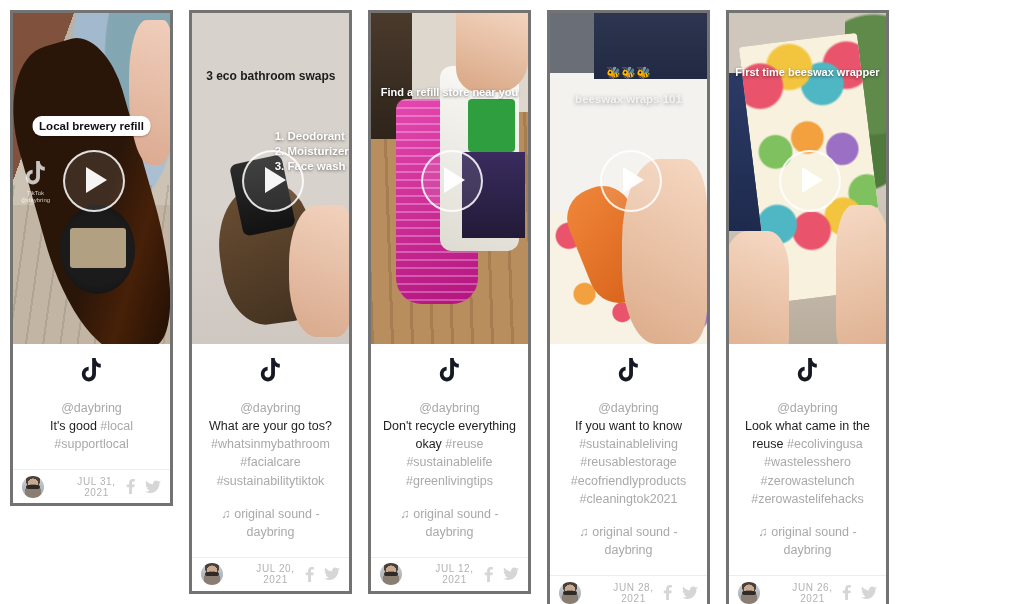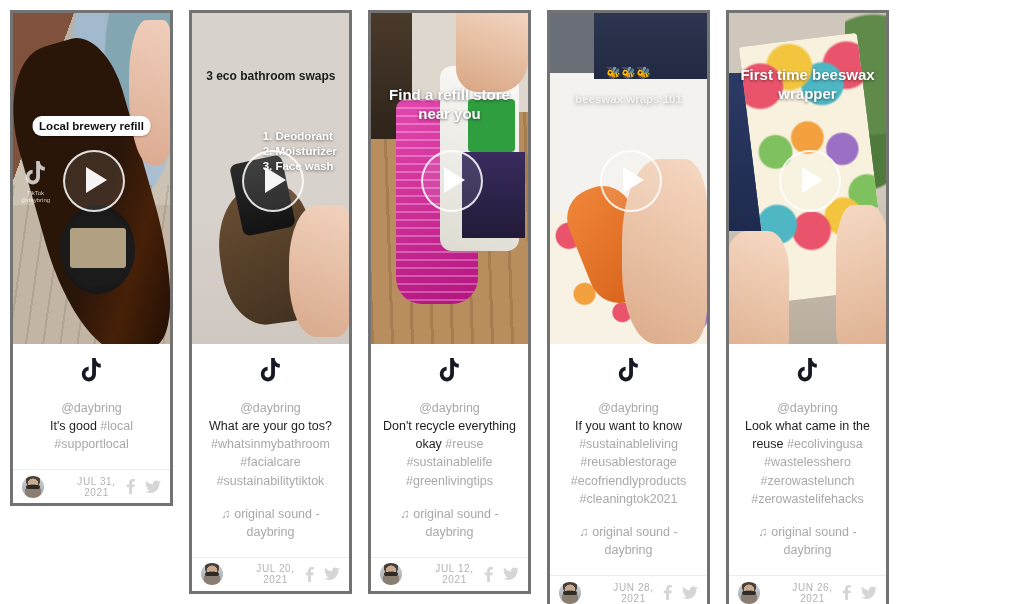--- a/index.html
+++ b/index.html
@@ -73,23 +73,23 @@
   }
   .cap-box {
     background: #fff;
     color: #111;
     padding: 3px 7px;
     border-radius: 9px;
     font-size: 11.5px;
     box-shadow: 0 1px 2px rgba(0,0,0,.25);
   }
   .cap-plain   { color: #1c1c1c; font-size: 12px; }
-  .cap-white   { color: #fff; font-size: 15px; text-shadow: 0 1px 3px rgba(0,0,0,.55); }
+  .cap-white   { color: #fff; font-size: 11px; text-shadow: 0 1px 3px rgba(0,0,0,.55); }
   .cap-list    { color: #fff; font-size: 11.5px; text-align: left; line-height: 1.3;
-                 text-shadow: 0 1px 3px rgba(0,0,0,.5); }
+                 text-shadow: 0 1px 3px rgba(0,0,0,.5); margin-left: 12px; }
   .cap-soft    { color: #f2f2f2; font-size: 11.5px; text-shadow: 0 1px 4px rgba(0,0,0,.35); }
 
   .tt-wm {
     position: absolute;
     left: 8px; top: 148px;
     z-index: 6;
     opacity: .75;
     color: #fff;
     font-size: 6px;
     line-height: 1.1;

